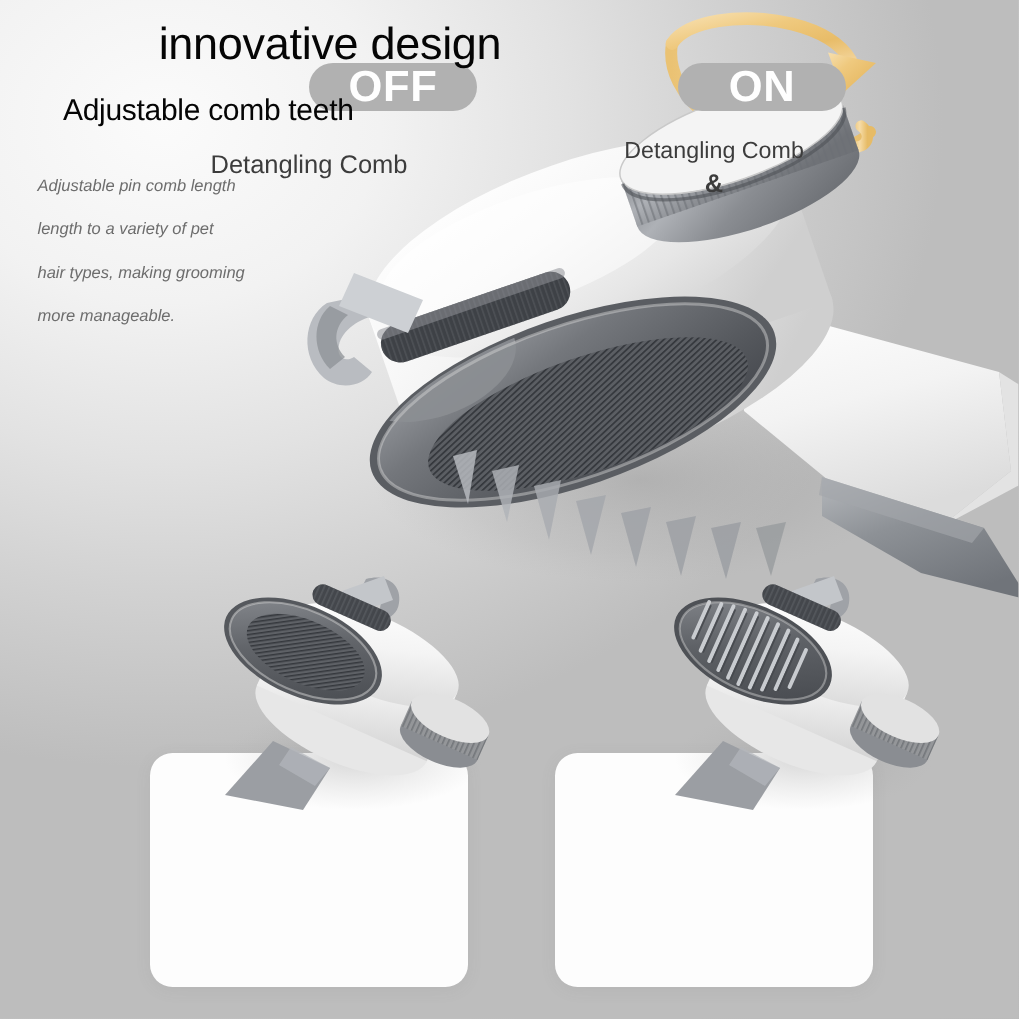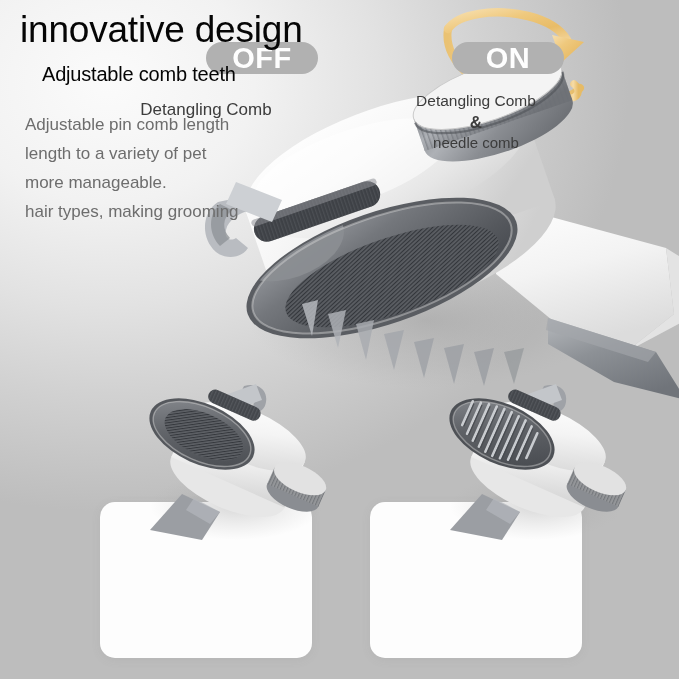--- a/index.html
+++ b/index.html
@@ -21,41 +21,43 @@
 
   
   .copy {
     position: absolute;
     left: 20px;
     top: 8px;
     width: 400px;
     z-index: 40;
   }
   .headline-1 {
-    font-size: 37px;
+    font-size: 30px;
     line-height: 44px;
     color: #050505;
     letter-spacing: -0.2px;
     white-space: nowrap;
+    text-align: center;
   }
   .headline-2 {
     font-size: 20px;
     line-height: 44px;
     color: #050505;
     letter-spacing: -0.2px;
     white-space: nowrap;
     padding-left: 22px;
   }
   .body-copy {
     margin-top: 14px;
     padding-left: 5px;
-    font-size: 17px;
+    font-size: 11px;
     line-height: 29px;
     color: #6d6d6d;
     width: 235px;
+    font-style: italic;
   }
   .body-copy div { white-space: nowrap; }
 
   
   .rot-arrow {
     position: absolute;
     left: 424px;
     top: 2px;
     width: 200px;
     height: 120px;
@@ -142,22 +144,22 @@
 <body>
 
 <div id="stage">
 
   <div class="copy">
     <div class="headline-1">innovative design</div>
     <div class="headline-2">Adjustable comb teeth</div>
     <div class="body-copy">
       <div>Adjustable pin comb length</div>
       <div>length to a variety of pet</div>
+      <div>hair types, making grooming</div>
       <div>more manageable.</div>
-      <div>hair types, making grooming</div>
     </div>
   </div>
 
   <svg class="rot-arrow" viewBox="0 0 200 120">
     <defs>
       <linearGradient id="goldA" x1="0" y1="0" x2="1" y2="1">
         <stop offset="0%" stop-color="#f7dfae"></stop>
         <stop offset="35%" stop-color="#efc97e"></stop>
         <stop offset="70%" stop-color="#e8bc68"></stop>
         <stop offset="100%" stop-color="#f2d398"></stop>
@@ -444,15 +446,14 @@
     <span>OFF</span>
   </div>
   <div class="card-caption caption-single" style="left:100px; width:212px;">Detangling Comb</div>
 
   <div class="card card-right"></div>
   <div class="pill" style="left:452px; transform:none;">
     <span>ON</span>
   </div>
   <div class="card-caption caption-l1" style="left:370px; width:212px;">Detangling Comb</div>
   <div class="card-caption caption-amp" style="left:370px; width:212px;">&amp;</div>
-  <div class="card-caption caption-l3" style="left:370px; width:212px;">needle comb</div>
 
 </div>
 
 </body></html>

